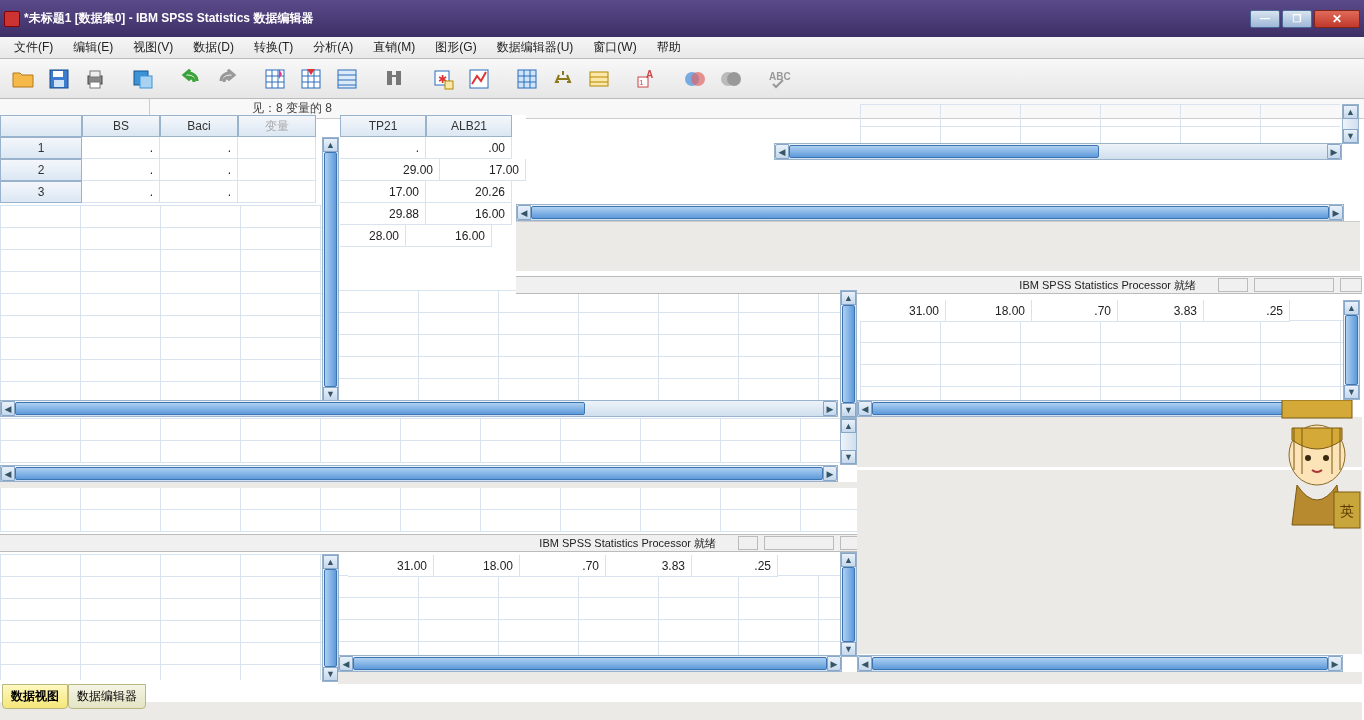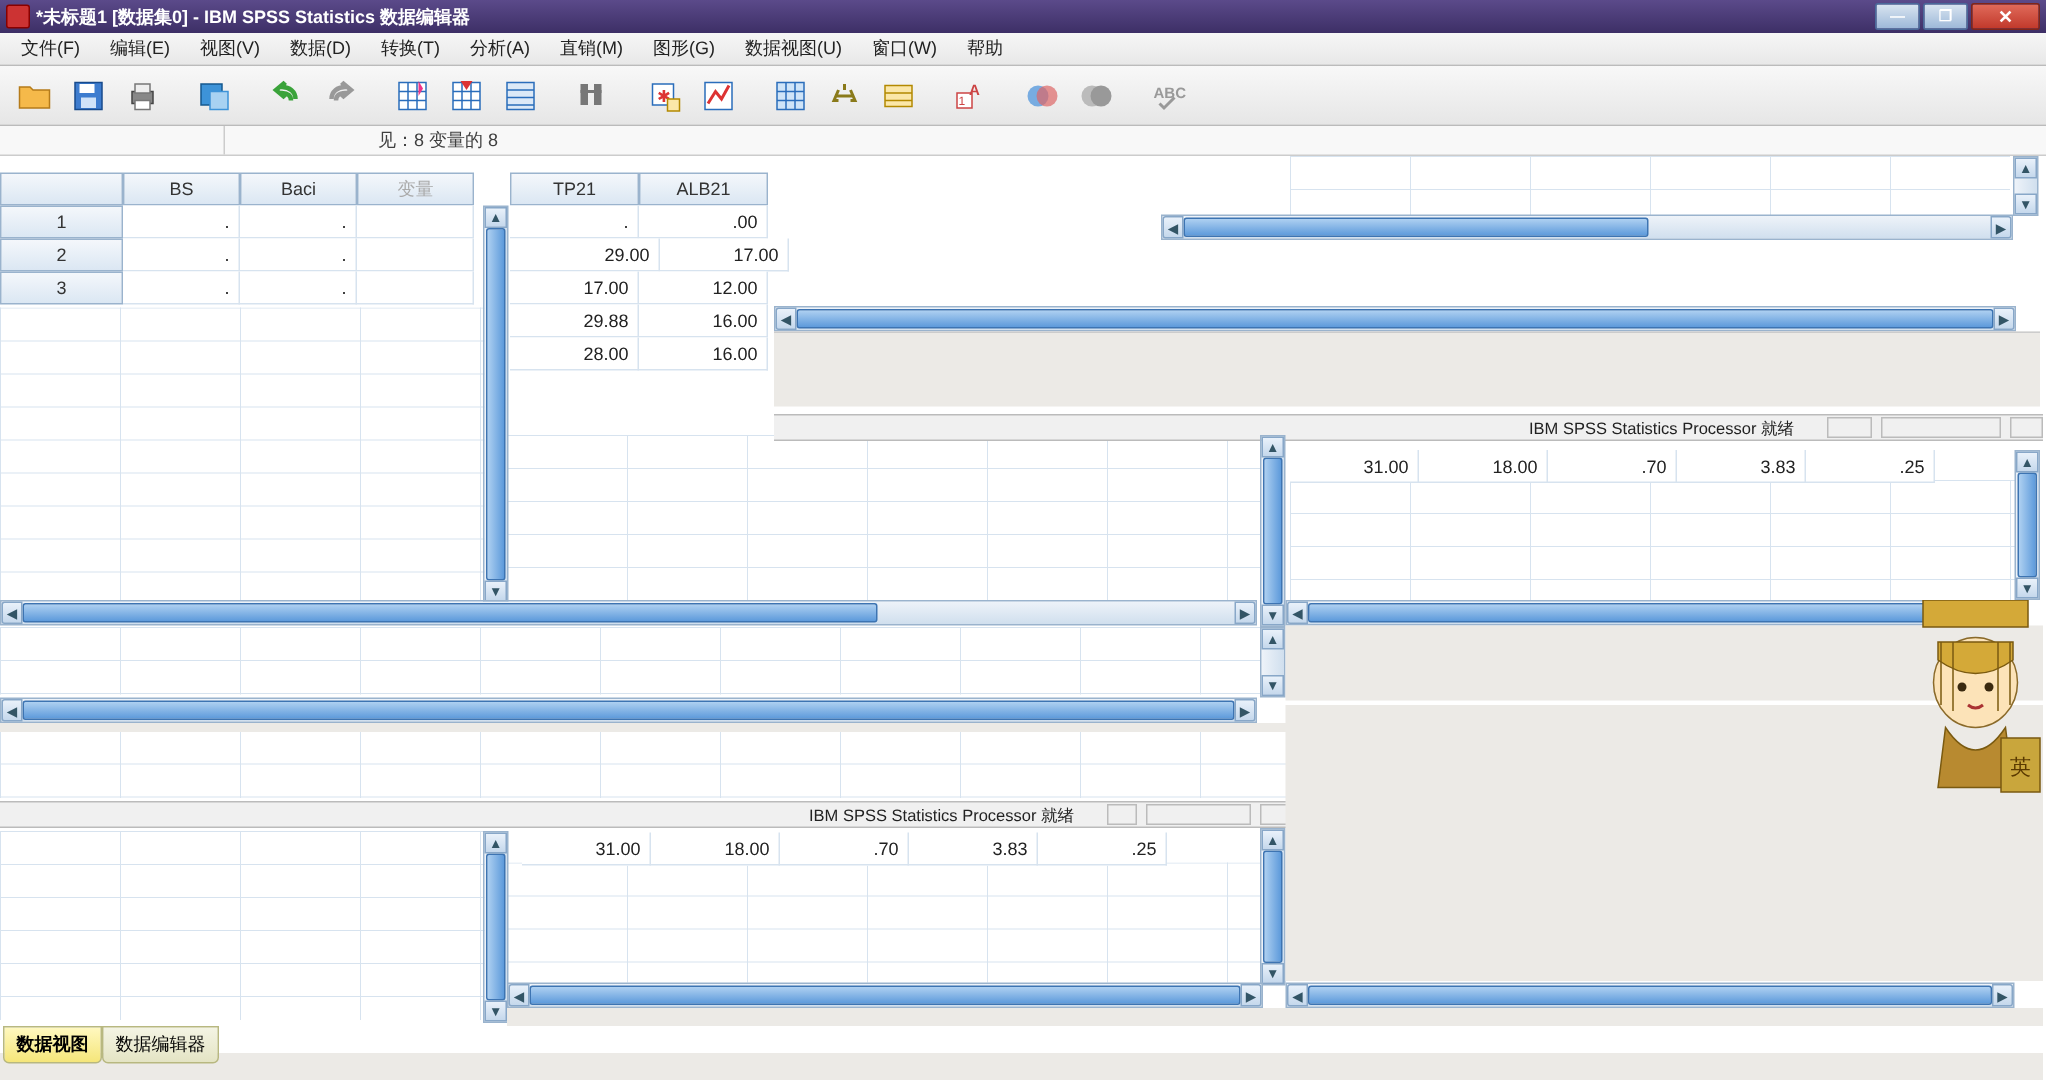--- a/index.html
+++ b/index.html
@@ -1,19 +1,19 @@
 <!DOCTYPE html>
 <html><head>
 <meta charset="utf-8">
 <style>
 * { box-sizing: border-box; margin: 0; padding: 0; font-family: "Microsoft YaHei", Arial, sans-serif; }
 html, body { width: 1364px; height: 720px; overflow: hidden; background: #fff; }
 
 
-.titlebar { height: 22px; background: linear-gradient(#5b4a8a,#3d2f66); color: #fff; display: flex; align-items: center; padding: 0 4px; font-size: 12px; font-weight: bold; }
+.titlebar { height: 37px; background: linear-gradient(#5b4a8a,#3d2f66); color: #fff; display: flex; align-items: center; padding: 0 4px; font-size: 12px; font-weight: bold; }
 .titlebar .icon { width: 16px; height: 16px; background: #c33; border: 1px solid #800; margin-right: 4px; border-radius: 2px; }
 .titlebar .spacer { flex: 1; }
 .winbtn { width: 30px; height: 18px; margin-left: 2px; background: linear-gradient(#d8e4f0,#9db8d8); border: 1px solid #4a6a9a; border-radius: 2px; display: flex; align-items: center; justify-content: center; font-size: 10px; }
 .winbtn.close { width: 46px; background: linear-gradient(#e06a5a,#c1392b); border-color: #802518; color: #fff; font-size: 12px; }
 
 
 .menubar { height: 22px; background: linear-gradient(#f6f6f6,#e8e8e8); border-bottom: 1px solid #bbb; display: flex; align-items: center; padding: 0 4px; font-size: 12px; color: #222; }
 .menubar span { padding: 2px 10px; cursor: default; }
 
 
@@ -79,21 +79,21 @@
 
 <div class="menubar">
   <span>文件(F)</span>
   <span>编辑(E)</span>
   <span>视图(V)</span>
   <span>数据(D)</span>
   <span>转换(T)</span>
   <span>分析(A)</span>
   <span>直销(M)</span>
   <span>图形(G)</span>
-  <span>数据视图(U)</span>
+  <span>数据编辑器(U)</span>
   <span>窗口(W)</span>
   <span>帮助</span>
 </div>
 
 <div class="toolbar">
   <div class="tbtn">
       <svg viewBox="0 0 24 24">
         <path fill="#f5b94a" stroke="#b57b1a" d="M2 6h7l2 2h11v12H2z"></path>
       </svg>
     </div>
@@ -283,28 +283,28 @@
       <div style="display: flex;">
         <div class="cell" style="width: 86px;">.</div>
         <div class="cell" style="width: 86px;">.00</div>
       </div>
       <div style="display: flex;">
         <div class="cell" style="width: 100px;">29.00</div>
         <div class="cell" style="width: 86px;">17.00</div>
       </div>
       <div style="display: flex;">
         <div class="cell" style="width: 86px;">17.00</div>
-        <div class="cell" style="width: 86px;">12.00</div>
+        <div class="cell" style="width: 86px;">20.26</div>
       </div>
       <div style="display: flex;">
         <div class="cell" style="width: 86px;">29.88</div>
         <div class="cell" style="width: 86px;">16.00</div>
       </div>
       <div style="display: flex;">
-        <div class="cell" style="width: 86px;">28.00</div>
+        <div class="cell" style="width: 66px;">28.00</div>
         <div class="cell" style="width: 86px;">16.00</div>
       </div>
     </div>
 </div>
 
 <div class="hsbar" style="left:774px; top:143px; width:568px;">
     <div class="arrow l">◀</div>
     <div class="thumb" style="width:310px;"></div>
     <div class="arrow r">▶</div>
   </div>

